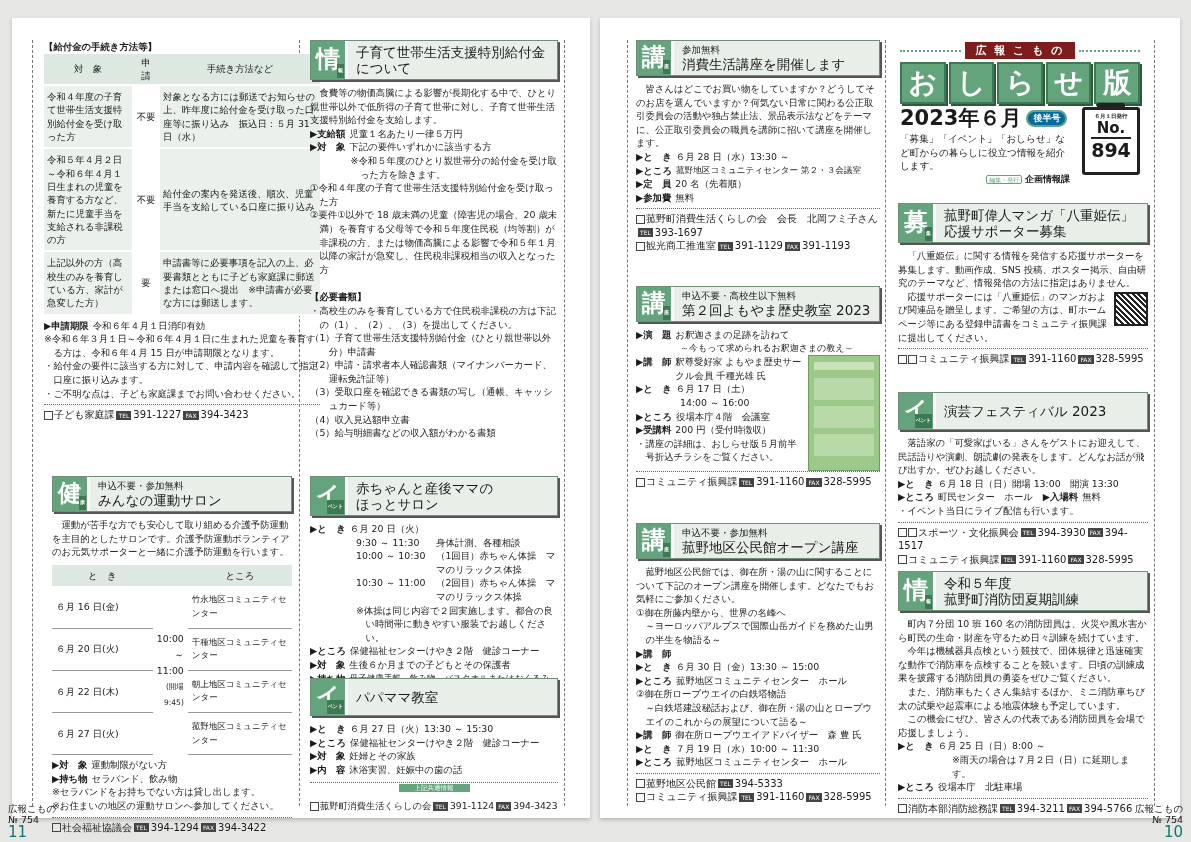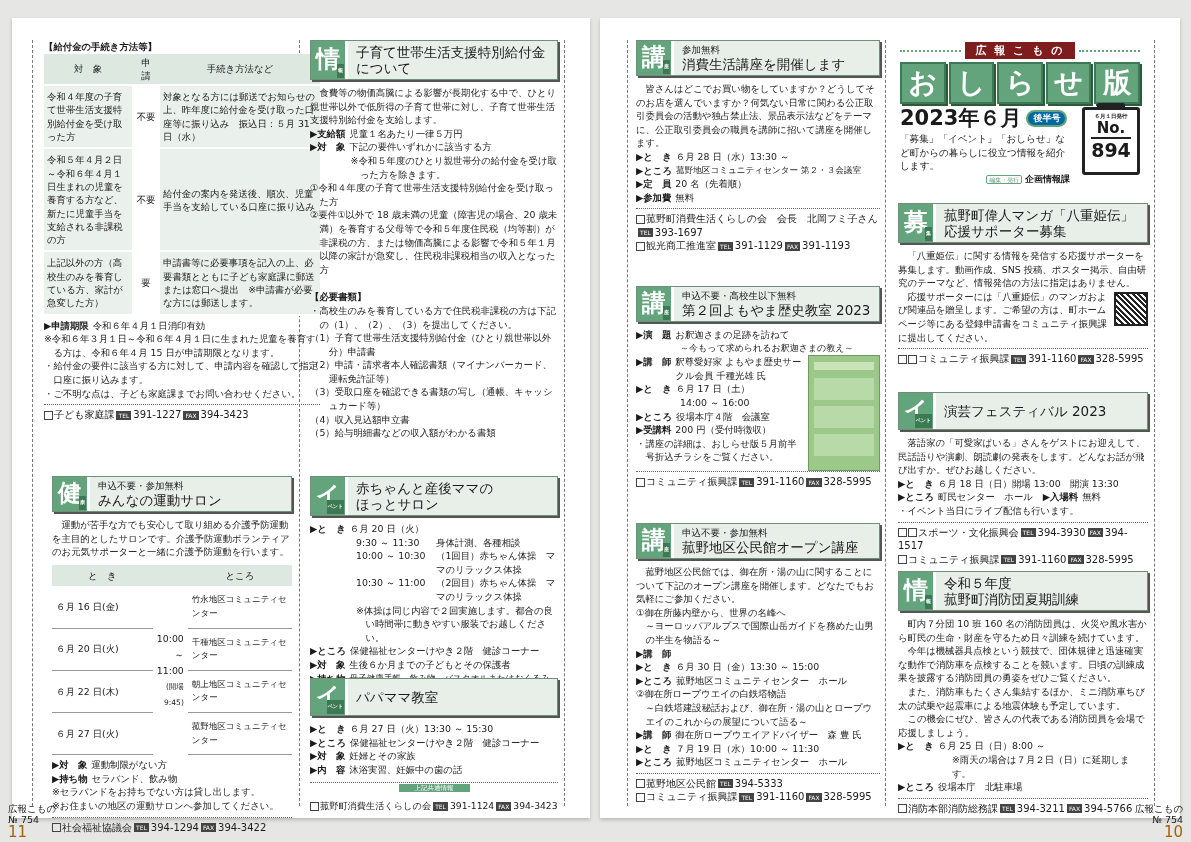--- a/index.html
+++ b/index.html
@@ -29,21 +29,21 @@
 table.grid td{padding:4px 3px;vertical-align:middle;border-bottom:2px solid #fff}
 table.grid td.c0{background:#eaf0ec;width:88px}
 table.grid td.c1{text-align:center;width:28px;background:#fff}
 table.grid td.c2{background:#eaf0ec}
 table.sched{width:100%;border-collapse:collapse;font-size:9.4px}
 table.sched th{background:#dde8e0;font-weight:normal;padding:4px;text-align:center}
 table.sched td{padding:7px 4px;border-bottom:1px solid #999;height:33px}
 table.sched td.mid{border-bottom:none;text-align:right;line-height:16px}
 .masthead{position:absolute}
 .folio{position:absolute;font-size:9.5px;line-height:11px}
-.folio .num{color:#a16207;font-size:15px;line-height:15px}
+.folio .num{color:#0f766e;font-size:15px;line-height:15px}
 .qr{width:34px;height:34px;background:repeating-linear-gradient(45deg,#222 0 2px,#fff 2px 4px),#222;border:2px solid #222;float:right;margin:2px 0 2px 4px}
 .flyer{width:72px;height:116px;background:#9cc98a;border:1px solid #6d9a61;float:right;margin-left:4px;position:relative}
 .flyer:before{content:"";position:absolute;left:5px;right:5px;top:6px;height:8px;background:#c7e3b7}
 .flyer:after{content:"";position:absolute;left:5px;right:5px;top:22px;bottom:10px;background:repeating-linear-gradient(#b8d9a8 0 22px,#9cc98a 22px 28px)}
 .bold{font-weight:bold}
 </style>
 </head>
 <body>
 
 <div class="page left">

